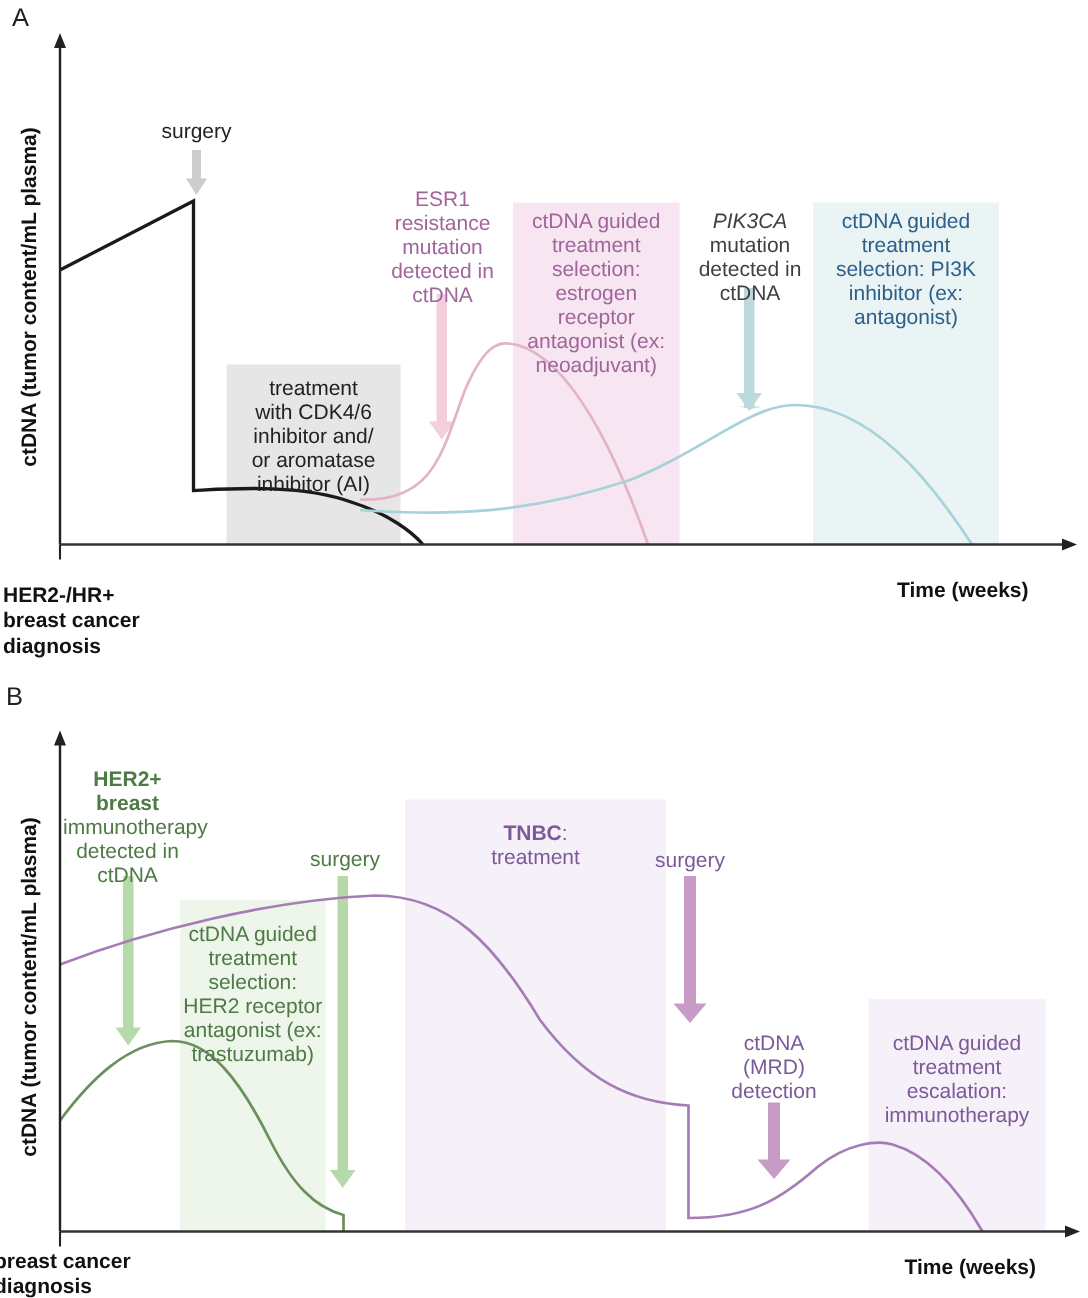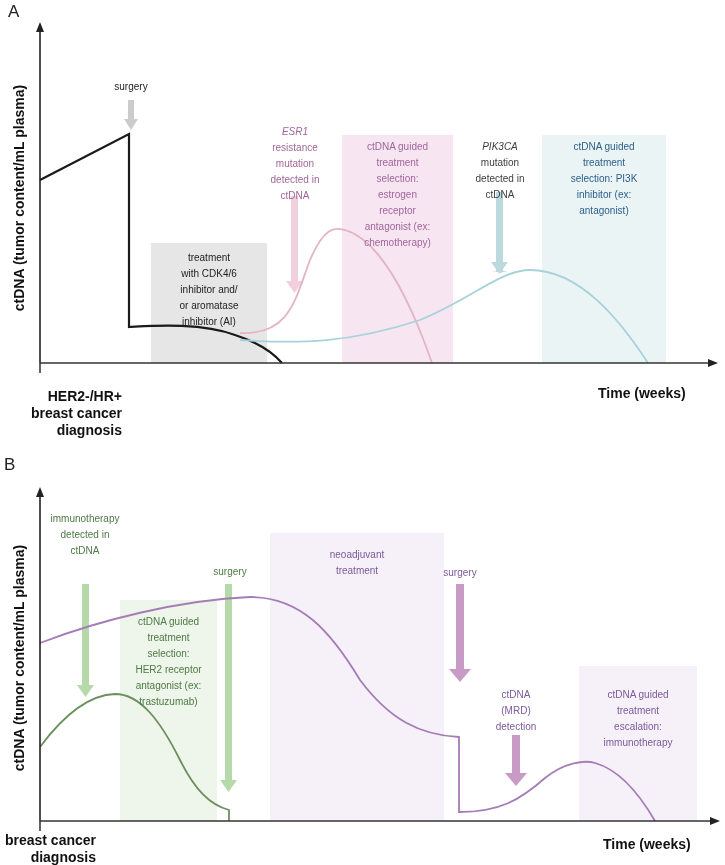--- a/index.html
+++ b/index.html
@@ -1,23 +1,23 @@
 <!DOCTYPE html>
 <html><head>
 <meta charset="utf-8">
 <style>
   html, body { margin:0; padding:0; background:#ffffff; }
   body { width:725px; height:865px; position:relative; overflow:hidden; font-family:"Liberation Sans", sans-serif; }
   svg { position:absolute; left:0; top:0; }
-  .lbl { position:absolute; text-align:center; line-height:16px; font-size:10px; }
+  .lbl { position:absolute; text-align:center; line-height:16px; font-size:14px; }
   .bold { font-weight:bold; }
   .panel-letter { position:absolute; font-size:17px; color:#222; }
   .ylabel { position:absolute; font-weight:bold; font-size:14px; color:#111; transform:rotate(-90deg); transform-origin:center center; white-space:nowrap; text-align:center; }
   .xlabel { position:absolute; font-weight:bold; font-size:14px; color:#111; }
-  .diag { position:absolute; font-weight:bold; font-size:14px; color:#111; text-align:right; line-height:17px; }
+  .diag { position:absolute; font-weight:bold; font-size:14px; color:#111; text-align:left; line-height:17px; }
 </style>
 </head>
 <body>
 
 <div class="panel-letter" style="left:8px;top:2px;">A</div>
 
 <svg width="725" height="865">
 
   <rect x="151" y="243" width="116" height="120" fill="#e6e6e6"></rect>
   <rect x="342" y="135" width="111" height="228" fill="#f7e6f1"></rect>
@@ -90,35 +90,35 @@
 
 <div class="lbl" style="left:151px;top:250px;width:116px;color:#222;">
   <div>treatment</div>
   <div>with CDK4/6</div>
   <div>inhibitor and/</div>
   <div>or aromatase</div>
   <div>inhibitor (AI)</div>
 </div>
 
 <div class="lbl" style="left:255px;top:124px;width:80px;color:#a0659a;">
-  <div style="font-style:italic;">ESR1</div>
+  <div style="">ESR1</div>
   <div>resistance</div>
   <div>mutation</div>
   <div>detected in</div>
   <div>ctDNA</div>
 </div>
 
 <div class="lbl" style="left:338px;top:139px;width:119px;color:#a0659a;">
   <div>ctDNA guided</div>
   <div>treatment</div>
   <div>selection:</div>
   <div>estrogen</div>
   <div>receptor</div>
   <div>antagonist (ex:</div>
-  <div>chemotherapy)</div>
+  <div>neoadjuvant)</div>
 </div>
 
 <div class="lbl" style="left:465px;top:139px;width:70px;color:#404040;">
   <div style="font-style:italic;">PIK3CA</div>
   <div>mutation</div>
   <div>detected in</div>
   <div>ctDNA</div>
 </div>
 
 <div class="lbl" style="left:542px;top:139px;width:124px;color:#2c5f8a;">
@@ -131,38 +131,39 @@
 
 <div class="panel-letter" style="left:4px;top:455px;">B</div>
 <div class="ylabel" style="left:-111px;top:650px;width:260px;">ctDNA (tumor content/mL plasma)</div>
 <div class="xlabel" style="left:603px;top:836px;">Time (weeks)</div>
 <div class="diag" style="left:-4px;top:832px;width:100px;">
   <div>breast cancer</div>
   <div>diagnosis</div>
 </div>
 
 <div class="lbl" style="left:42px;top:511px;width:86px;color:#4e7a45;">
+  <div class="bold">HER2+ breast</div>
   <div>immunotherapy</div>
   <div>detected in</div>
   <div>ctDNA</div>
 </div>
 
 <div class="lbl" style="left:195px;top:564px;width:70px;color:#4e7a45;">surgery</div>
 
 <div class="lbl" style="left:116px;top:614px;width:105px;color:#4e7a45;">
   <div>ctDNA guided</div>
   <div>treatment</div>
   <div>selection:</div>
   <div>HER2 receptor</div>
   <div>antagonist (ex:</div>
   <div>trastuzumab)</div>
 </div>
 
 <div class="lbl" style="left:270px;top:547px;width:174px;color:#7b5a9a;">
-  <div>neoadjuvant</div>
+  <div><span class="bold">TNBC</span>:</div>
   <div>treatment</div>
 </div>
 
 <div class="lbl" style="left:425px;top:565px;width:70px;color:#7b5a9a;">surgery</div>
 
 <div class="lbl" style="left:481px;top:687px;width:70px;color:#7b5a9a;">
   <div>ctDNA</div>
   <div>(MRD)</div>
   <div>detection</div>
 </div>

